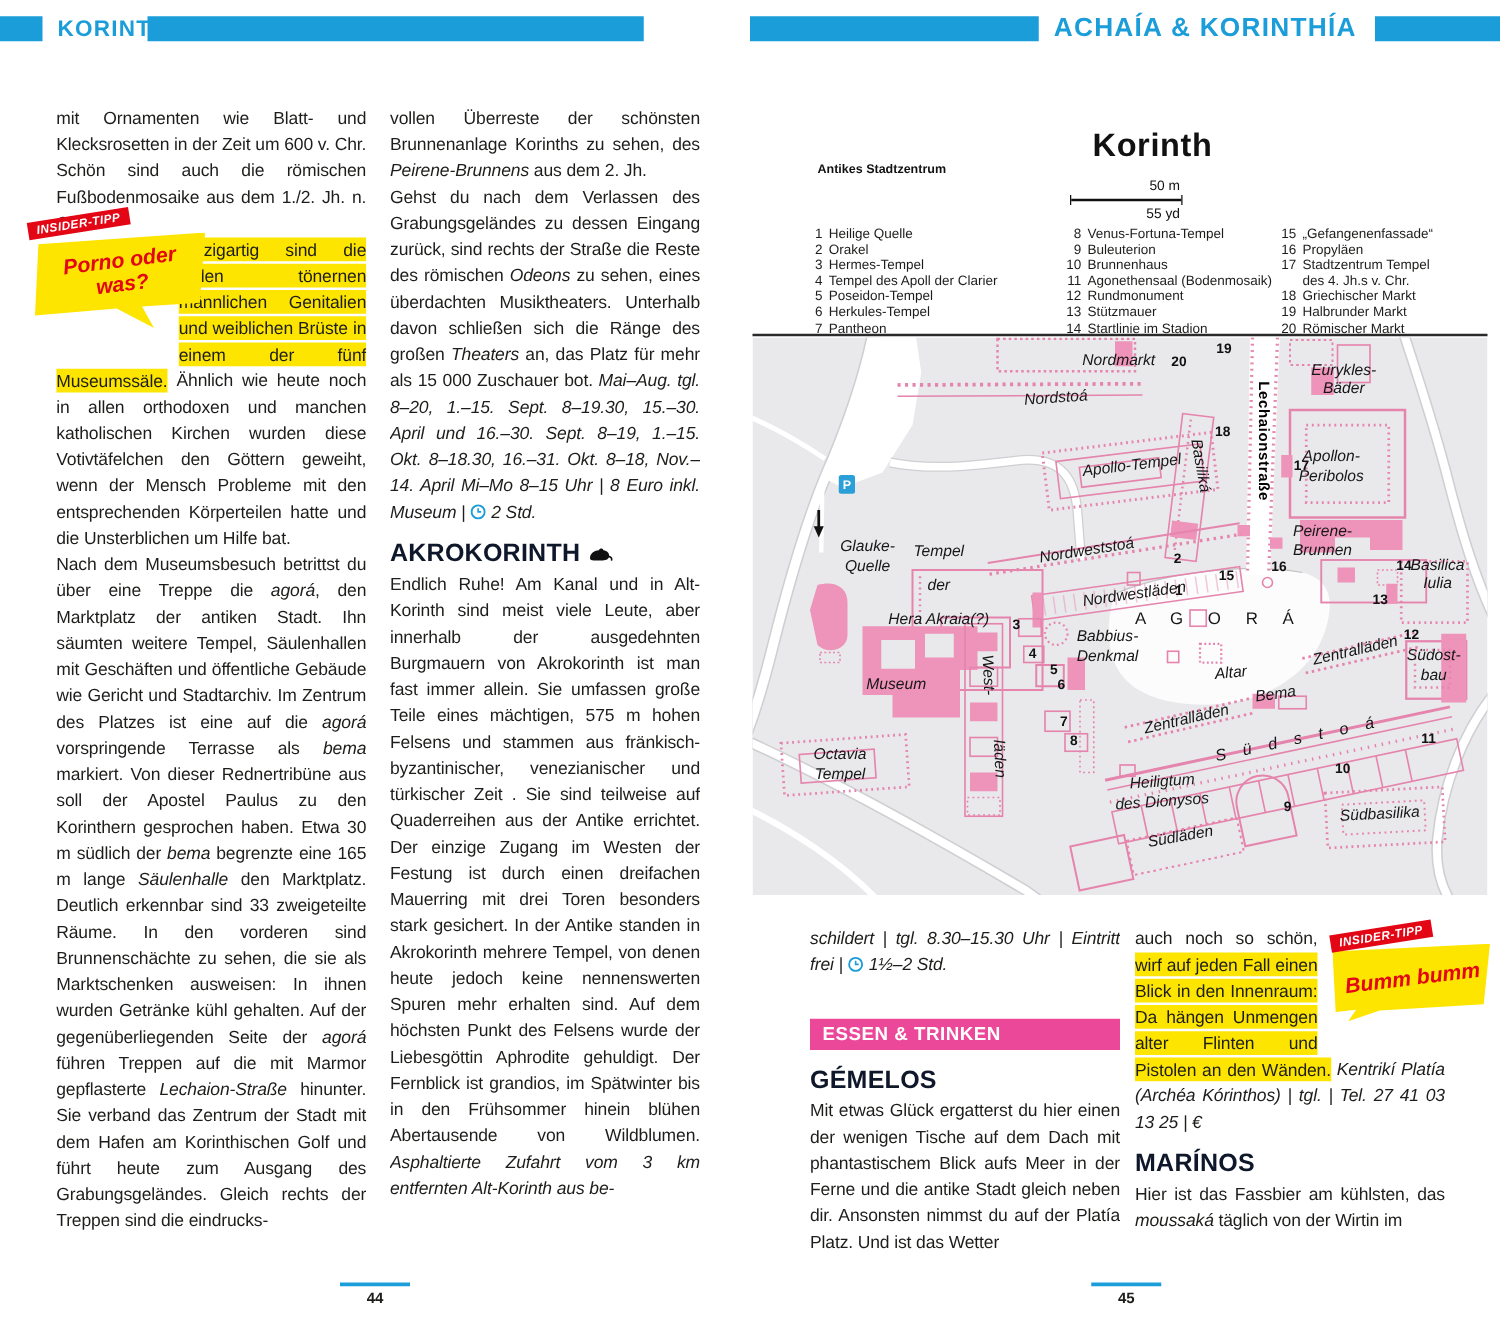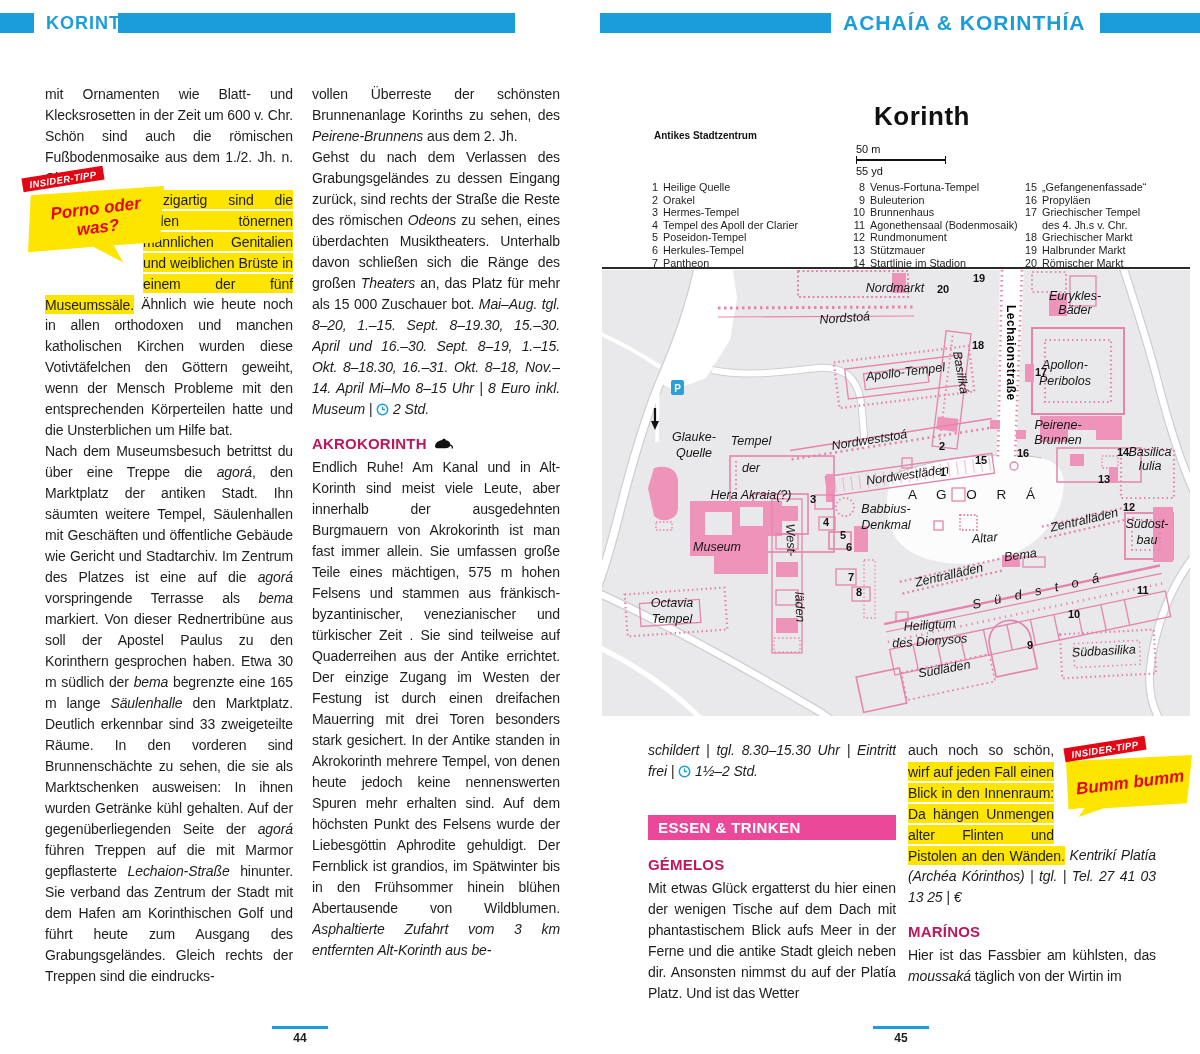--- a/index.html
+++ b/index.html
@@ -12,21 +12,21 @@
   .h-title-right{position:absolute;left:843px;top:11px;height:24px;line-height:24px;
     font-size:21px;font-weight:bold;color:#1b9dd9;letter-spacing:1px;}
   
   .col{position:absolute;width:248px;text-align:justify;font-size:14px;line-height:21px;
        letter-spacing:-0.1px;overflow:hidden;}
   .para{margin:0;}
   .seg-i{font-style:italic;}
   .seg-m{background:#fde500;padding:1.5px 0;}
   .spacer-l{float:left;width:92px;height:84px;margin:2px 6px 0 0;}
   .spacer-r{float:right;width:96px;height:84px;margin:2px 0 0 6px;}
-  .subhead{margin:13px 0 3px 0;color:#be185d;font-size:15px;font-weight:bold;
+  .subhead{margin:13px 0 3px 0;color:#0f172a;font-size:20px;font-weight:bold;
            letter-spacing:.2px;display:flex;align-items:center;gap:6px;text-align:left;}
   .banner{margin-top:33px;height:25px;background:#ec4899;color:#fff;font-weight:bold;
           font-size:15px;line-height:25px;padding-left:10px;letter-spacing:.4px;}
   .banner + .subhead{margin-top:14px;}
   .clock{vertical-align:-2px;}
   
   .pnline{position:absolute;width:56px;height:3px;background:#1b9dd9;top:1026px;}
   .pagenum{position:absolute;width:56px;top:1031px;text-align:center;font-weight:bold;font-size:12px;}
   
   .tip{position:absolute;z-index:5;}
@@ -35,21 +35,21 @@
     white-space:nowrap;z-index:2;}
   .tip-bubble{position:absolute;background:#fde500;}
   .tip-text{color:#e30615;font-weight:bold;font-style:italic;transform:rotate(-7deg);
     text-align:center;font-size:17px;line-height:19px;}
   
   #map{position:absolute;left:602px;top:85px;width:588px;height:631px;}
   .map-title{position:absolute;left:52px;top:16px;width:536px;text-align:center;
     font-weight:bold;font-size:26px;letter-spacing:.5px;color:#111;}
   .map-sub{position:absolute;left:52px;top:45px;width:536px;text-align:left;
     font-weight:bold;font-size:10px;color:#111;}
-  .scale-m,.scale-yd{position:absolute;left:254px;width:88px;text-align:left;font-size:11px;color:#111;}
+  .scale-m,.scale-yd{position:absolute;left:254px;width:88px;text-align:right;font-size:11px;color:#111;}
   .scale-m{top:58px;} .scale-yd{top:80px;}
   .scalebar{position:absolute;left:254px;top:71px;width:88px;height:8px;
     border-left:1.6px solid #111;border-right:1.6px solid #111;}
   .scalebar div{margin-top:3px;height:1.6px;background:#111;}
   .lcol{position:absolute;top:96px;font-size:10.8px;line-height:12.6px;color:#1d1d1b;}
   .lrow{white-space:nowrap;}
   .ln{display:inline-block;width:15px;text-align:right;margin-right:5px;}
   .lcont{padding-left:20px;}
   .map-line{position:absolute;left:0;top:182px;width:588px;height:2px;background:#2a2a2a;}
   .mapsvg{position:absolute;left:0;top:185px;}
@@ -129,21 +129,21 @@
       <div class="lrow"><span class="ln">9</span><span>Buleuterion</span></div>
       <div class="lrow"><span class="ln">10</span><span>Brunnenhaus</span></div>
       <div class="lrow"><span class="ln">11</span><span>Agonethensaal (Bodenmosaik)</span></div>
       <div class="lrow"><span class="ln">12</span><span>Rundmonument</span></div>
       <div class="lrow"><span class="ln">13</span><span>Stützmauer</span></div>
       <div class="lrow"><span class="ln">14</span><span>Startlinie im Stadion</span></div>
     </div>
     <div class="lcol" style="left:420px">
       <div class="lrow"><span class="ln">15</span><span>„Gefangenenfassade“</span></div>
       <div class="lrow"><span class="ln">16</span><span>Propyläen</span></div>
-      <div class="lrow"><span class="ln">17</span><span>Griechischer Tempel</span></div>
+      <div class="lrow"><span class="ln">17</span><span>Stadtzentrum Tempel</span></div>
       <div class="lrow lcont">des 4. Jh.s v. Chr.</div>
       <div class="lrow"><span class="ln">18</span><span>Griechischer Markt</span></div>
       <div class="lrow"><span class="ln">19</span><span>Halbrunder Markt</span></div>
       <div class="lrow"><span class="ln">20</span><span>Römischer Markt</span></div>
     </div>
 
     <div class="map-line"></div>
 
     <svg class="mapsvg" width="588" height="446" viewBox="0 0 588 446">
       <rect x="0" y="0" width="588" height="446" fill="#e9e9eb"></rect>

